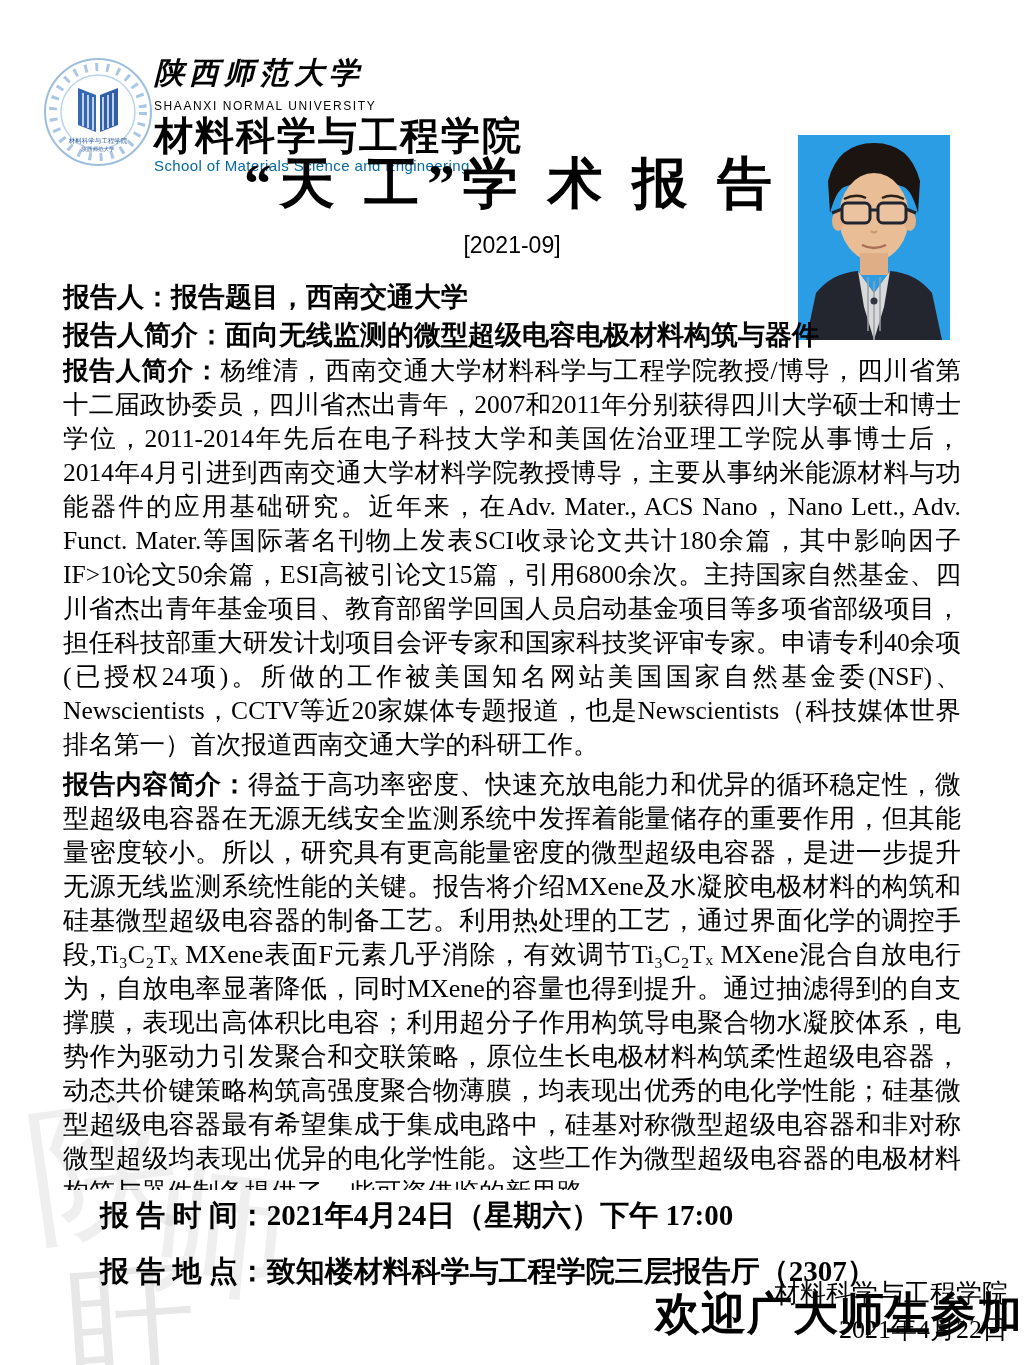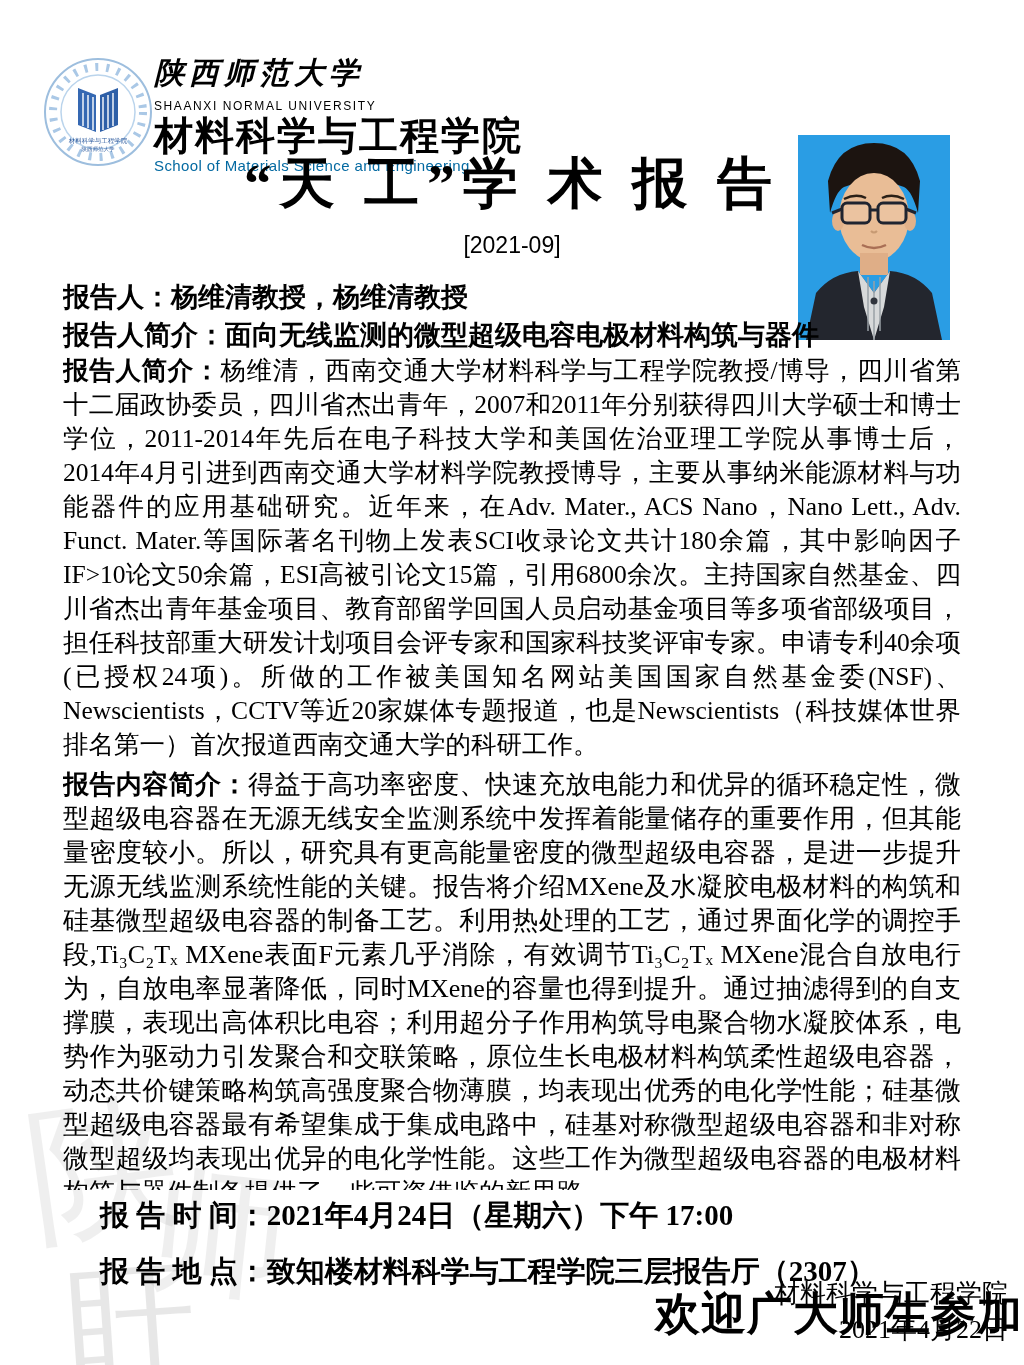--- a/index.html
+++ b/index.html
@@ -107,21 +107,21 @@
     <line x1="70" y1="142" x2="70" y2="196" stroke="#9aa0a6" stroke-width="1.5"></line>
     <line x1="76" y1="146" x2="76" y2="205" stroke="#9aa0a6" stroke-width="1.5"></line>
     <line x1="82" y1="142" x2="82" y2="196" stroke="#9aa0a6" stroke-width="1.5"></line>
     <circle cx="76" cy="166" r="3.5" fill="#30343c"></circle>
   </svg>
 
   <div class="main-title">“天 工”学 术 报 告</div>
   <div class="issue-no">[2021-09]</div>
 
   <div class="body-text">
-    <div class="info-line">报告人：杨维清教授，杨维清教授</div>
+    <div class="info-line">报告人：报告题目，西南交通大学</div>
     <div class="info-line">报告人简介：面向无线监测的微型超级电容电极材料构筑与器件</div>
     <p class="para bio"><span class="lbl">报告人简介：</span><span>杨维清，西南交通大学材料科学与工程学院教授/博导，四川省第十二届政协委员，四川省杰出青年，2007和2011年分别获得四川大学硕士和博士学位，2011-2014年先后在电子科技大学和美国佐治亚理工学院从事博士后，2014年4月引进到西南交通大学材料学院教授博导，主要从事纳米能源材料与功能器件的应用基础研究。近年来，在Adv. Mater., ACS Nano，Nano Lett., Adv. Funct. Mater.等国际著名刊物上发表SCI收录论文共计180余篇，其中影响因子IF&gt;10论文50余篇，ESI高被引论文15篇，引用6800余次。主持国家自然基金、四川省杰出青年基金项目、教育部留学回国人员启动基金项目等多项省部级项目，担任科技部重大研发计划项目会评专家和国家科技奖评审专家。申请专利40余项(已授权24项)。所做的工作被美国知名网站美国国家自然基金委(NSF)、Newscientists，CCTV等近20家媒体专题报道，也是Newscientists（科技媒体世界排名第一）首次报道西南交通大学的科研工作。</span></p>
     <p class="para abstract"><span class="lbl">报告内容简介：</span><span>得益于高功率密度、快速充放电能力和优异的循环稳定性，微型超级电容器在无源无线安全监测系统中发挥着能量储存的重要作用，但其能量密度较小。所以，研究具有更高能量密度的微型超级电容器，是进一步提升无源无线监测系统性能的关键。报告将介绍MXene及水凝胶电极材料的构筑和硅基微型超级电容器的制备工艺。利用热处理的工艺，通过界面化学的调控手段,Ti₃C₂Tₓ MXene表面F元素几乎消除，有效调节Ti₃C₂Tₓ MXene混合自放电行为，自放电率显著降低，同时MXene的容量也得到提升。通过抽滤得到的自支撑膜，表现出高体积比电容；利用超分子作用构筑导电聚合物水凝胶体系，电势作为驱动力引发聚合和交联策略，原位生长电极材料构筑柔性超级电容器，动态共价键策略构筑高强度聚合物薄膜，均表现出优秀的电化学性能；硅基微型超级电容器最有希望集成于集成电路中，硅基对称微型超级电容器和非对称微型超级均表现出优异的电化学性能。这些工作为微型超级电容器的电极材料构筑与器件制备提供了一些可资借鉴的新思路。</span></p>
   </div>
 
   <div class="meta-line meta-time"><span>报 告 时 间：</span><span>2021年4月24日（星期六）下午 17:00</span></div>
   <div class="meta-line meta-venue"><span>报 告 地 点：</span><span>致知楼材料科学与工程学院三层报告厅（2307）</span></div>
 
   <div class="welcome">欢迎广大师生参加!</div>
   <div class="signature">

